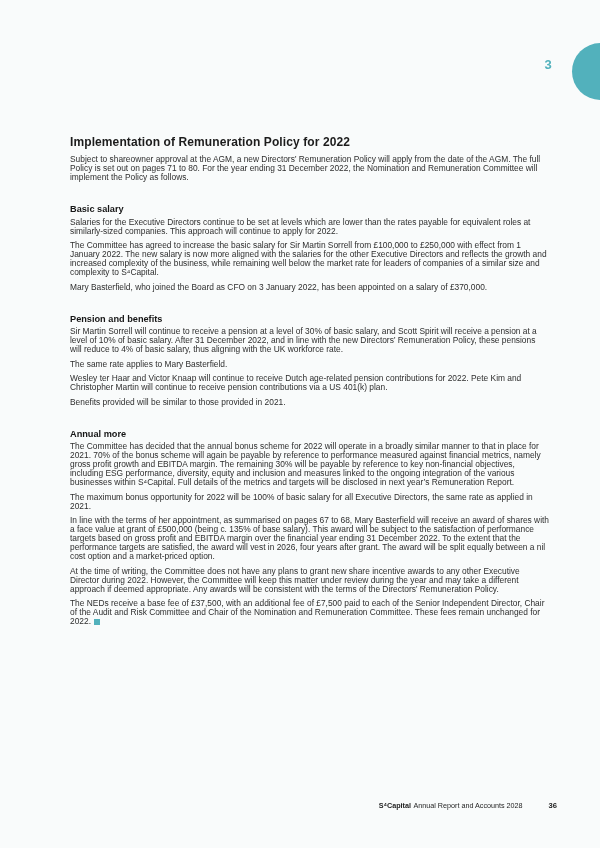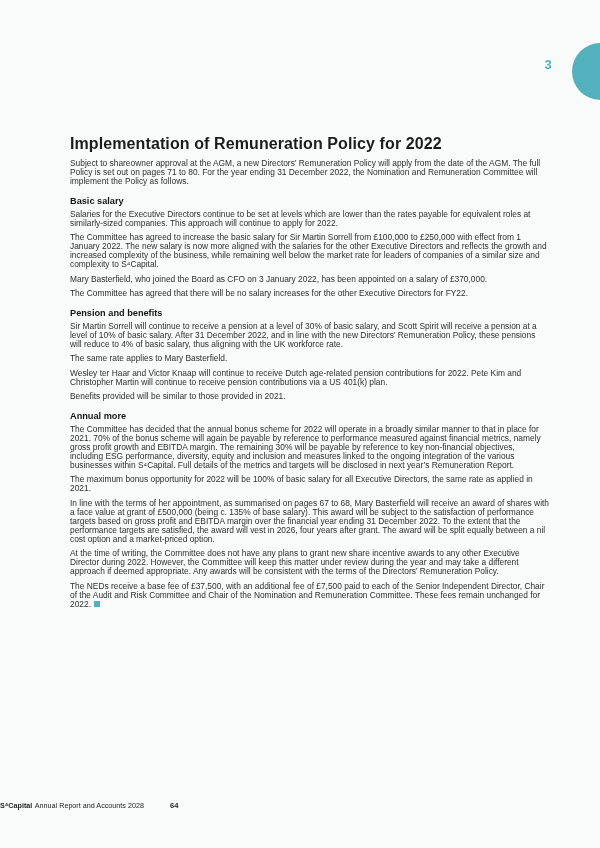--- a/index.html
+++ b/index.html
@@ -34,56 +34,56 @@
     font-weight: bold;
     color: var(--accent, #52b1bc);
   }
   .content {
     position: absolute;
     left: 70px;
     top: 135px;
     width: 479px;
   }
   .page-title {
-    font-size: 16px;
+    font-size: 12px;
     font-weight: bold;
     color: #1c1c1c;
     margin-bottom: 6px;
     letter-spacing: 0.1px;
   }
   .body-para {
     font-size: 8.4px;
     line-height: 9px;
     color: #2e2e2e;
     margin-bottom: 5.5px;
   }
   .section-heading {
     font-size: 9.2px;
     font-weight: bold;
     color: #161616;
-    margin-top: 10px;
+    margin-top: 22px;
     margin-bottom: 3.5px;
   }
   .end-marker {
     display: inline-block;
     width: 6px;
     height: 6px;
     background: var(--accent, #52b1bc);
     margin-left: 3px;
     vertical-align: baseline;
     position: relative;
     top: 0.5px;
   }
   .footer {
     position: absolute;
     top: 801px;
     left: 0;
     width: 557px;
     display: flex;
-    justify-content: flex-start;
+    justify-content: flex-end;
     align-items: baseline;
     font-size: 7.2px;
     color: #242424;
   }
   .footer .brand { font-weight: bold; }
   .footer .footer-text { margin-left: 2.5px; }
   .footer .page-number { font-weight: bold; margin-left: 26px; font-size: 7.6px; }
 </style>
 </head>
 <body>
@@ -98,21 +98,20 @@
     <h1 class="page-title">Implementation of Remuneration Policy for 2022</h1>
 
     <p class="body-para">Subject to shareowner approval at the AGM, a new Directors’ Remuneration Policy will apply from the date of the AGM. The full Policy is set out on pages 71 to 80. For the year ending 31 December 2022, the Nomination and Remuneration Committee will implement the Policy as follows.</p>
 
     <div id="sections">
   <section class="doc-section">
     <h2 class="section-heading">Basic salary</h2>
   <p class="body-para"><span>Salaries for the Executive Directors continue to be set at levels which are lower than the rates payable for equivalent roles at similarly-sized companies. This approach will continue to apply for 2022.</span></p>
           <p class="body-para"><span>The Committee has agreed to increase the basic salary for Sir Martin Sorrell from £100,000 to £250,000 with effect from 1 January 2022. The new salary is now more aligned with the salaries for the other Executive Directors and reflects the growth and increased complexity of the business, while remaining well below the market rate for leaders of companies of a similar size and complexity to S⁴Capital.</span></p>
           <p class="body-para"><span>Mary Basterfield, who joined the Board as CFO on 3 January 2022, has been appointed on a salary of £370,000.</span></p>
-          <p class="body-para"><span>The Committee has agreed that there will be no salary increases for the other Executive Directors for FY22.</span></p>
         </section>
 
   <section class="doc-section">
     <h2 class="section-heading">Pension and benefits</h2>
   <p class="body-para"><span>Sir Martin Sorrell will continue to receive a pension at a level of 30% of basic salary, and Scott Spirit will receive a pension at a level of 10% of basic salary. After 31 December 2022, and in line with the new Directors’ Remuneration Policy, these pensions will reduce to 4% of basic salary, thus aligning with the UK workforce rate.</span></p>
           <p class="body-para"><span>The same rate applies to Mary Basterfield.</span></p>
           <p class="body-para"><span>Wesley ter Haar and Victor Knaap will continue to receive Dutch age-related pension contributions for 2022. Pete Kim and Christopher Martin will continue to receive pension contributions via a US 401(k) plan.</span></p>
           <p class="body-para"><span>Benefits provided will be similar to those provided in 2021.</span></p>
         </section>
 
@@ -129,16 +128,16 @@
 
   <section class="doc-section">
   <p class="body-para"><span>The NEDs receive a base fee of £37,500, with an additional fee of £7,500 paid to each of the Senior Independent Director, Chair of the Audit and Risk Committee and Chair of the Nomination and Remuneration Committee. These fees remain unchanged for 2022.</span><span class="end-marker"></span></p>
         </section>
 </div>
   </main>
 
   <footer class="footer">
     <span class="brand">S⁴Capital</span>
     <span class="footer-text">Annual Report and Accounts 2028</span>
-    <span class="page-number">64</span>
+    <span class="page-number">36</span>
   </footer>
 
 </div>
 
 </body></html>

